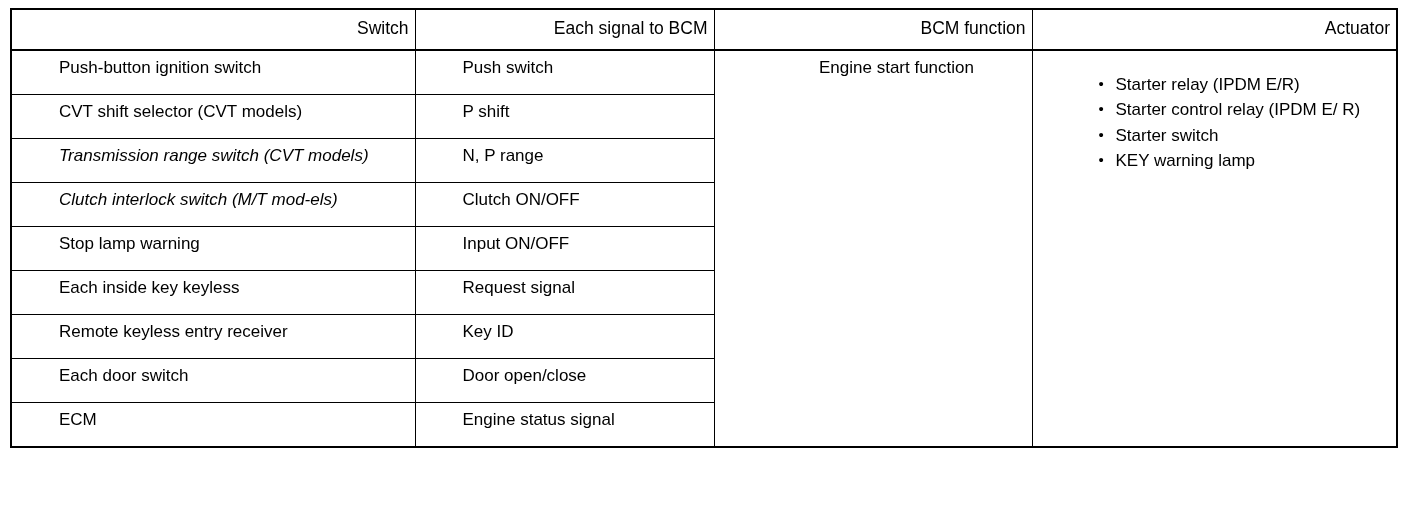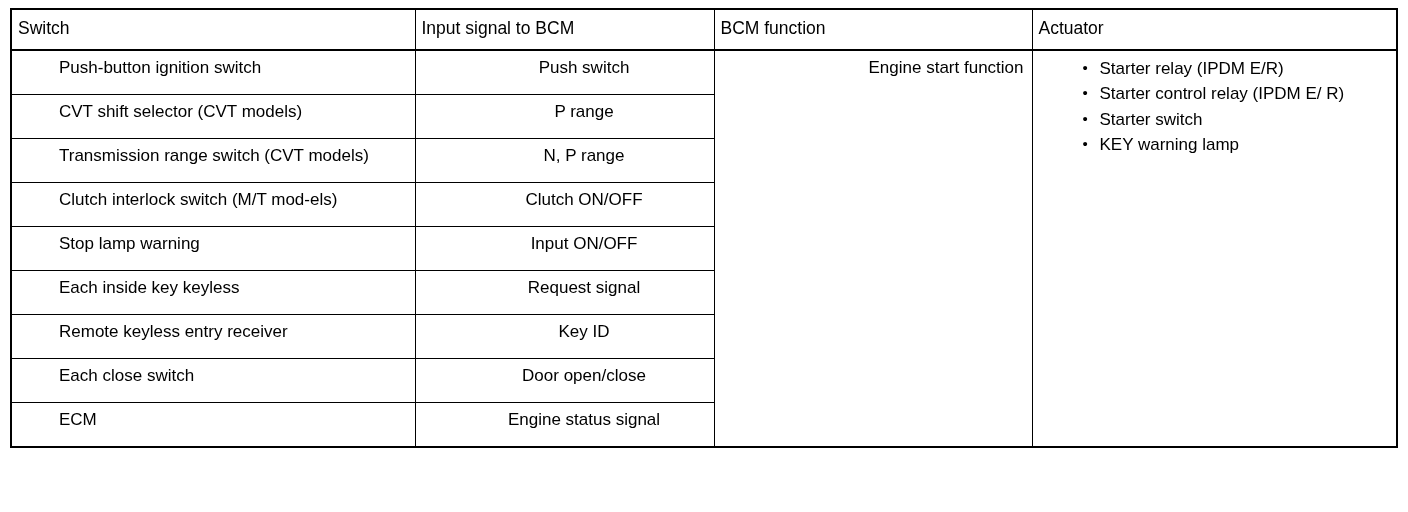--- a/index.html
+++ b/index.html
@@ -37,82 +37,81 @@
 
   table.spec th, table.spec td {
     border: 1px solid #000;
     vertical-align: top;
     font-size: 17px;
     line-height: 1.35;
     font-weight: normal;
     padding-left: 47px;
   }
   table.spec thead th {
-    text-align: left;
+    text-align: right;
     padding: 7px 6px 8px 6px;
     font-size: 17.5px;
     border-bottom: 2px solid #000;
   }
   td.sw {
     padding: 6px 8px 6px 10px;
     height: 31px;
   }
   td.sig {
     padding: 6px 8px 6px 10px;
-    text-align: center;
   }
   td.fn {
     padding: 6px 8px;
     vertical-align: middle;
-    text-align: right;
+    text-align: center;
   }
   td.fn .fn-inner {
     padding-left: 8px;
   }
   td.act {
     padding: 6px 8px 6px 14px;
     vertical-align: middle;
   }
   ul.bullets {
-    margin: 0;
+    margin: 16px;
     padding: 0;
     list-style: none;
   }
   ul.bullets li {
     position: relative;
     padding-left: 20px;
     margin: 0 0 2px 0;
     font-size: 17px;
     line-height: 1.38;
   }
   ul.bullets li:before {
     content: "\2022";
     position: absolute;
     left: 3px;
     top: 0;
     font-size: 15px;
     line-height: 1.45;
   }
-  .tall { height: 56px; }
+  .tall { height: 56px; font-style: italic; }
 </style>
 </head>
 <body>
 
 <div class="page">
   <table class="spec">
     <colgroup>
       <col class="c1">
         <col class="c2">
         <col class="c3">
         <col class="c4">
     </colgroup>
     <thead>
       <tr>
         <th>Switch</th>
-        <th>Input signal to BCM</th>
+        <th>Each signal to BCM</th>
         <th>BCM function</th>
         <th>Actuator</th>
       </tr>
     </thead>
     <tbody>
       <tr>
         <td class="sw">Push-button ignition switch</td>
         <td class="sig">Push switch</td>
         <td class="fn" rowspan="9">
           <div class="fn-inner">Engine start function</div>
@@ -121,21 +120,21 @@
           <ul class="bullets">
             <li>Starter relay (IPDM E/R)</li>
             <li>Starter control relay (IPDM E/ R)</li>
             <li>Starter switch</li>
             <li>KEY warning lamp</li>
           </ul>
         </td>
       </tr>
       <tr>
         <td class="sw">CVT shift selector (CVT models)</td>
-        <td class="sig">P range</td>
+        <td class="sig">P shift</td>
       </tr>
       <tr>
         <td class="sw tall">Transmission range switch (CVT models)</td>
         <td class="sig">N, P range</td>
       </tr>
       <tr>
         <td class="sw tall">Clutch interlock switch (M/T mod-els)</td>
         <td class="sig">Clutch ON/OFF</td>
       </tr>
       <tr>
@@ -144,21 +143,21 @@
       </tr>
       <tr>
         <td class="sw">Each inside key keyless</td>
         <td class="sig">Request signal</td>
       </tr>
       <tr>
         <td class="sw">Remote keyless entry receiver</td>
         <td class="sig">Key ID</td>
       </tr>
       <tr>
-        <td class="sw">Each close switch</td>
+        <td class="sw">Each door switch</td>
         <td class="sig">Door open/close</td>
       </tr>
       <tr>
         <td class="sw">ECM</td>
         <td class="sig">Engine status signal</td>
       </tr>
     </tbody>
   </table>
 </div>
 

